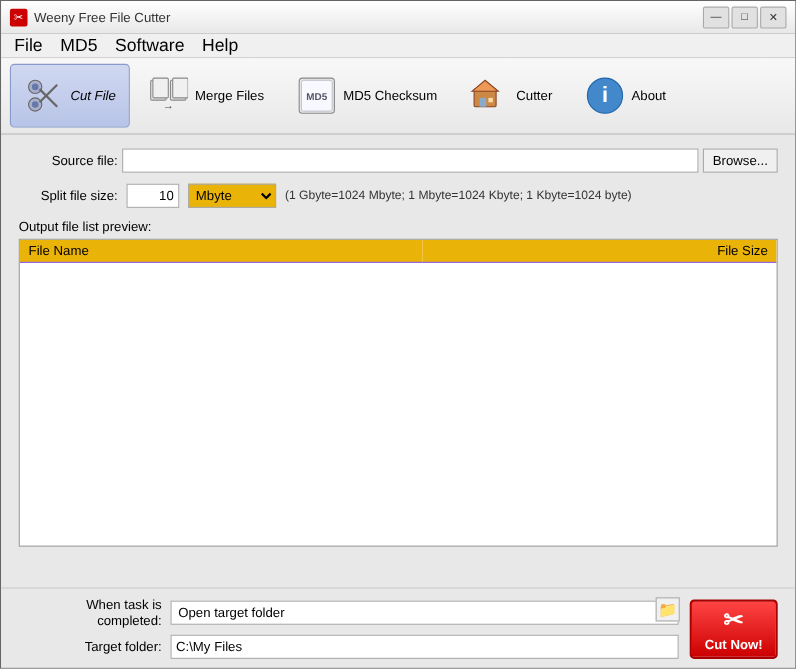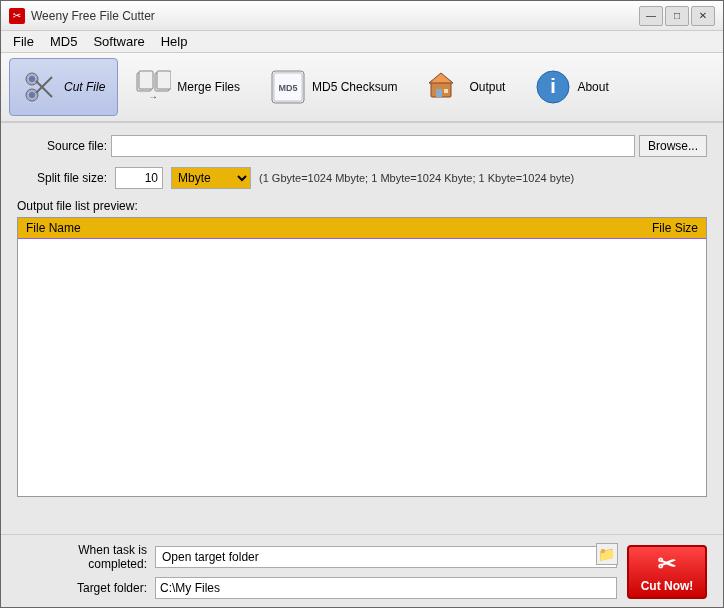--- a/index.html
+++ b/index.html
@@ -60,21 +60,21 @@
       height: 22px;
       display: flex;
       align-items: center;
       padding: 0 4px;
       border-bottom: 1px solid #ccc;
     }
     .menu-item {
       padding: 2px 8px;
       cursor: pointer;
       color: #000;
-      font-size: 13px;
+      font-size: 16px;
     }
 
     
     .toolbar {
       background: linear-gradient(to bottom, #f8f8f8, #e8e8e8);
       height: 70px;
       display: flex;
       align-items: center;
       padding: 4px 8px;
       gap: 4px;
@@ -363,21 +363,21 @@
 
     <div class="toolbar-btn">
       <div class="toolbar-btn-icon">
         <svg width="36" height="36" viewBox="0 0 36 36">
           <rect x="4" y="12" width="20" height="16" rx="1" fill="#cc8844" stroke="#884422" stroke-width="1"></rect>
           <polygon points="2,14 14,4 26,14" fill="#ee9955" stroke="#884422" stroke-width="1"></polygon>
           <rect x="9" y="20" width="6" height="8" fill="#88aacc"></rect>
           <rect x="17" y="20" width="4" height="4" fill="#ffddaa"></rect>
         </svg>
       </div>
-      <span class="toolbar-btn-label">Output</span>
+      <span class="toolbar-btn-label">Cutter</span>
     </div>
 
     <div class="toolbar-btn">
       <div class="toolbar-btn-icon">
         <svg width="36" height="36" viewBox="0 0 36 36">
           <circle cx="18" cy="18" r="16" fill="#4488cc" stroke="#2266aa" stroke-width="1"></circle>
           <text x="18" y="24" text-anchor="middle" font-size="20" fill="white" font-weight="bold">i</text>
         </svg>
       </div>
       <span class="toolbar-btn-label">About</span>

